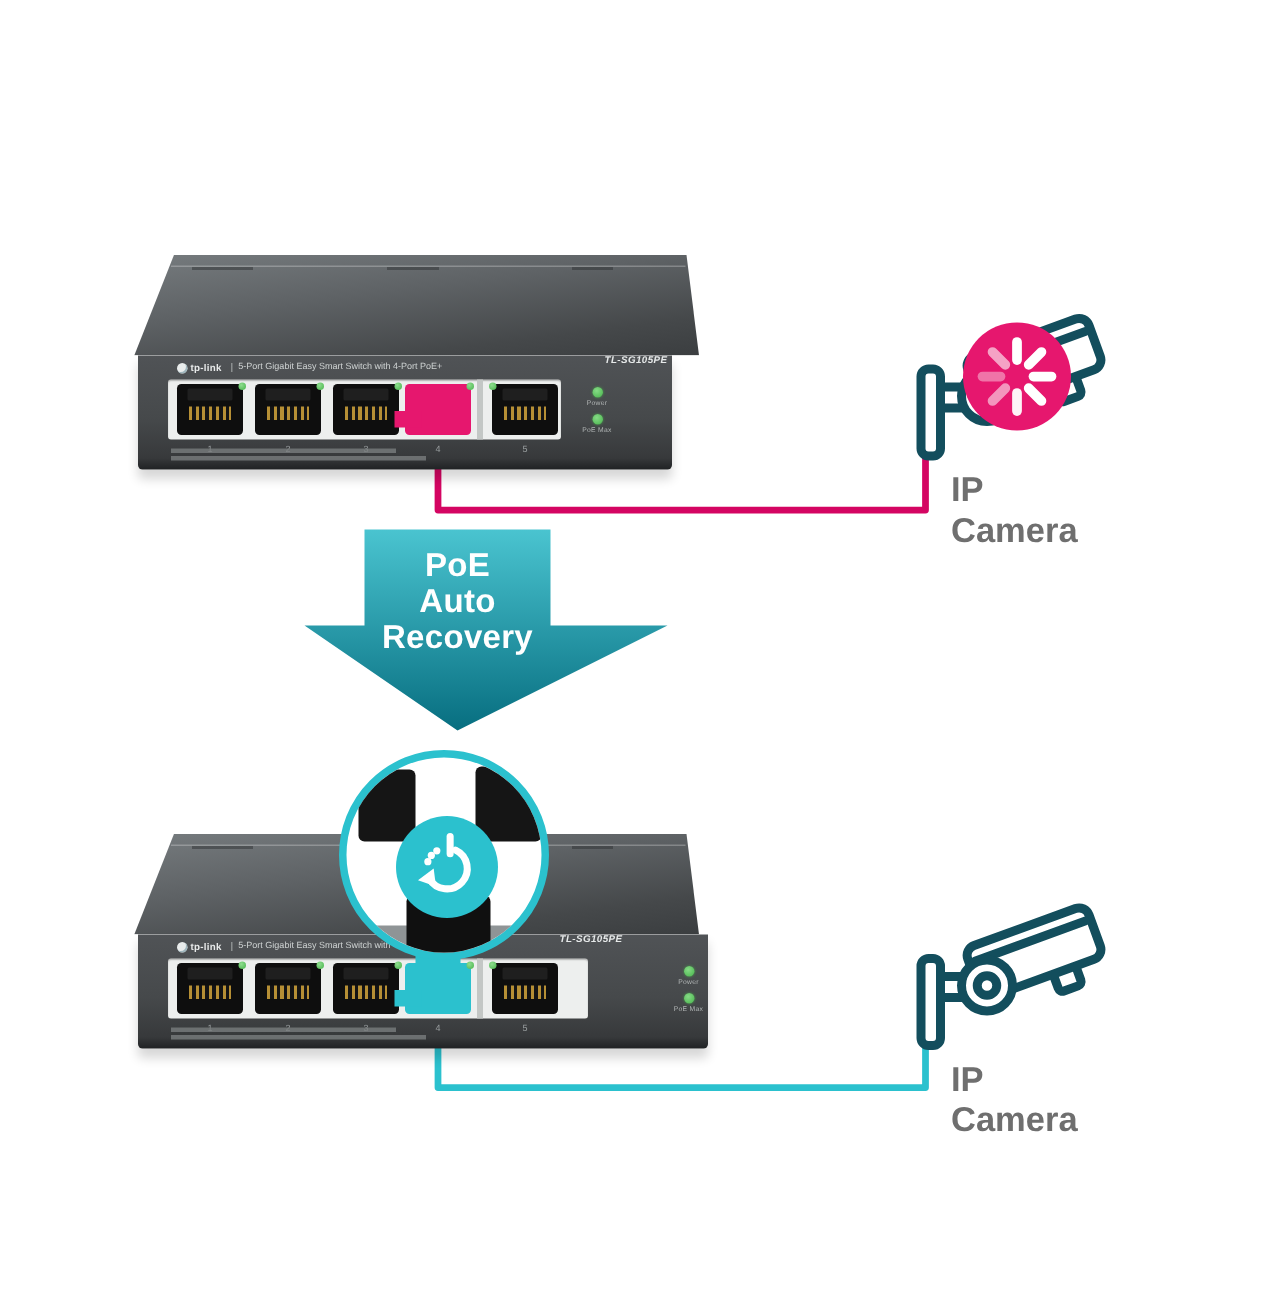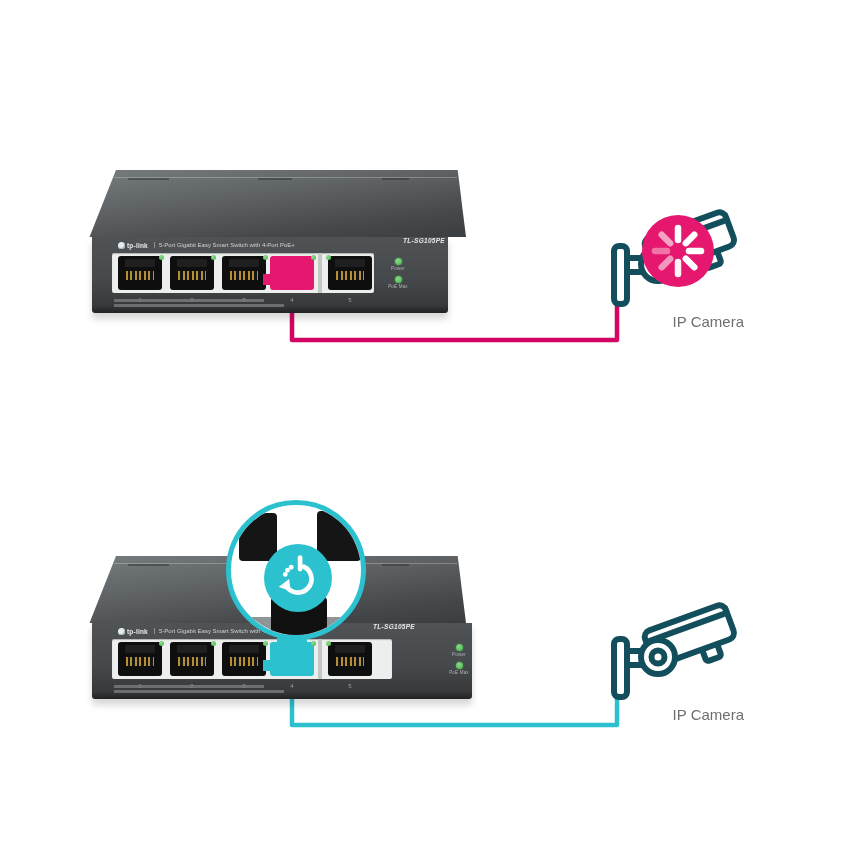--- a/index.html
+++ b/index.html
@@ -80,22 +80,22 @@
 
   
   .arrow-block { position:absolute; left:200px; top:350px; width:248px; height:140px; z-index:5; }
   .arrow-text { position:absolute; left:35px; top:15px; width:140px; text-align:center;
                 color:#fff; font-weight:bold; font-size:22px; line-height:24px; letter-spacing:.2px; }
 
   
   .camera { position:absolute; width:140px; height:140px; z-index:4; }
   .cam--top { left:606px; top:192px; }
   .cam--bottom { left:606px; top:585px; }
-  .cam-label { position:absolute; left:28px; top:121px; width:110px; text-align:right;
-               font-size:15px; color:var(--label-gray); }
+  .cam-label { position:absolute; left:28px; top:121px; width:110px; text-align:left;
+               font-size:23px; color:var(--label-gray);font-weight:bold; }
 
   
   .mag-tail { position:absolute; left:277px; top:632px; width:30px; height:14px; background:var(--teal); z-index:3; }
   .magnifier { position:absolute; left:226px; top:500px; width:140px; height:140px; border-radius:50%;
                background:#fff; border:5px solid var(--teal); overflow:hidden; z-index:6; }
   .mag-gray { position:absolute; left:-6px; top:112px; width:152px; height:36px; background:#8f9496; }
   .mag-jack { position:absolute; background:#151515; border-radius:4px; }
   .mj-nw { left:8px;  top:8px;  width:38px; height:48px; }
   .mj-ne { left:86px; top:6px;  width:44px; height:50px; }
   .mj-s  { left:40px; top:92px; width:56px; height:44px; background:#101010; }
@@ -187,20 +187,36 @@
           <line x1="72" y1="70" x2="72" y2="82" opacity="0.95"></line>
           <line x1="64.2" y1="66.8" x2="55.7" y2="75.3" opacity="0.55"></line>
           <line x1="61" y1="59" x2="49" y2="59" opacity="0.4"></line>
           <line x1="64.2" y1="51.2" x2="55.7" y2="42.7" opacity="0.6"></line>
         </g>
       </g>
     </svg>
     <div class="cam-label">IP Camera</div>
   </div>
 
+  <div class="arrow-block">
+    <svg width="248" height="140" viewBox="0 0 248 140">
+      <defs>
+        <linearGradient id="arrowGrad" x1="0" y1="0" x2="0" y2="1">
+          <stop offset="0" style="stop-color:var(--arrow-top)"></stop>
+          <stop offset="1" style="stop-color:var(--arrow-bottom)"></stop>
+        </linearGradient>
+      </defs>
+      <polygon points="43,3 167,3 167,67 245,67 105,137 3,67 43,67" fill="url(#arrowGrad)" stroke="none"></polygon>
+    </svg>
+    <div class="arrow-text">
+      <div>PoE</div>
+      <div>Auto</div>
+      <div>Recovery</div>
+    </div>
+  </div>
 
   <div class="mag-tail"></div>
   <div class="magnifier">
     <div class="mag-gray"></div>
     <div class="mag-jack mj-nw"></div>
     <div class="mag-jack mj-ne"></div>
     <div class="mag-jack mj-s"></div>
     <div class="mag-core">
       <svg width="46" height="46" viewBox="0 0 44 44">
         <g stroke="#ffffff" stroke-width="4.5" fill="none" stroke-linecap="round">

